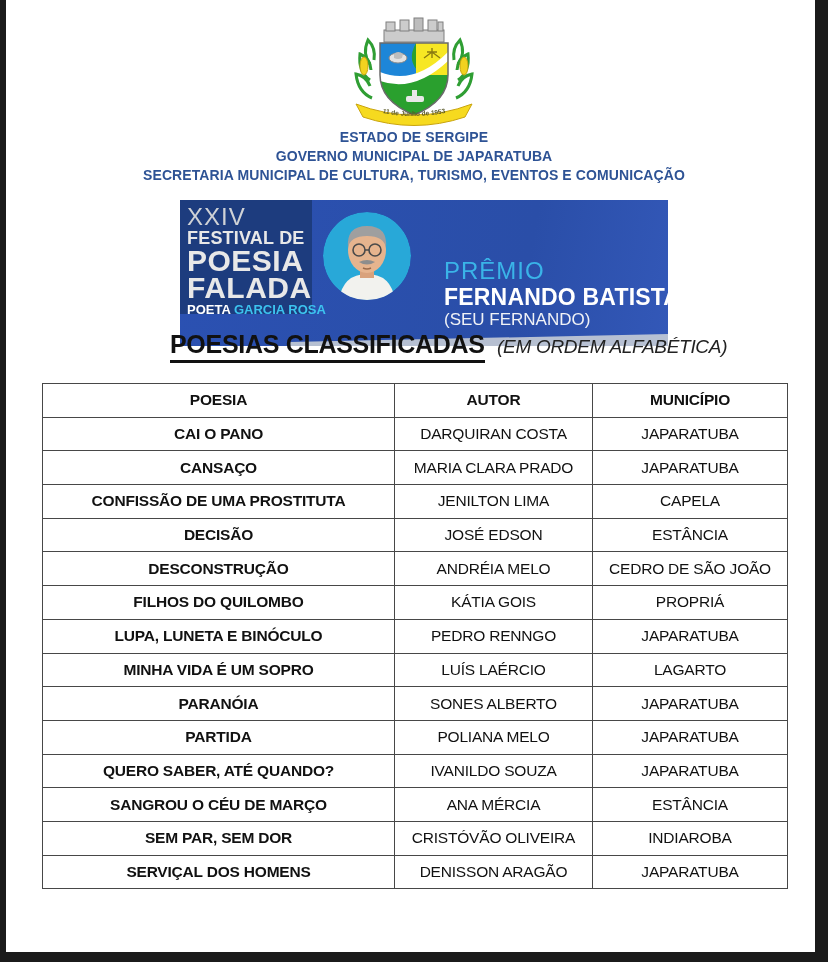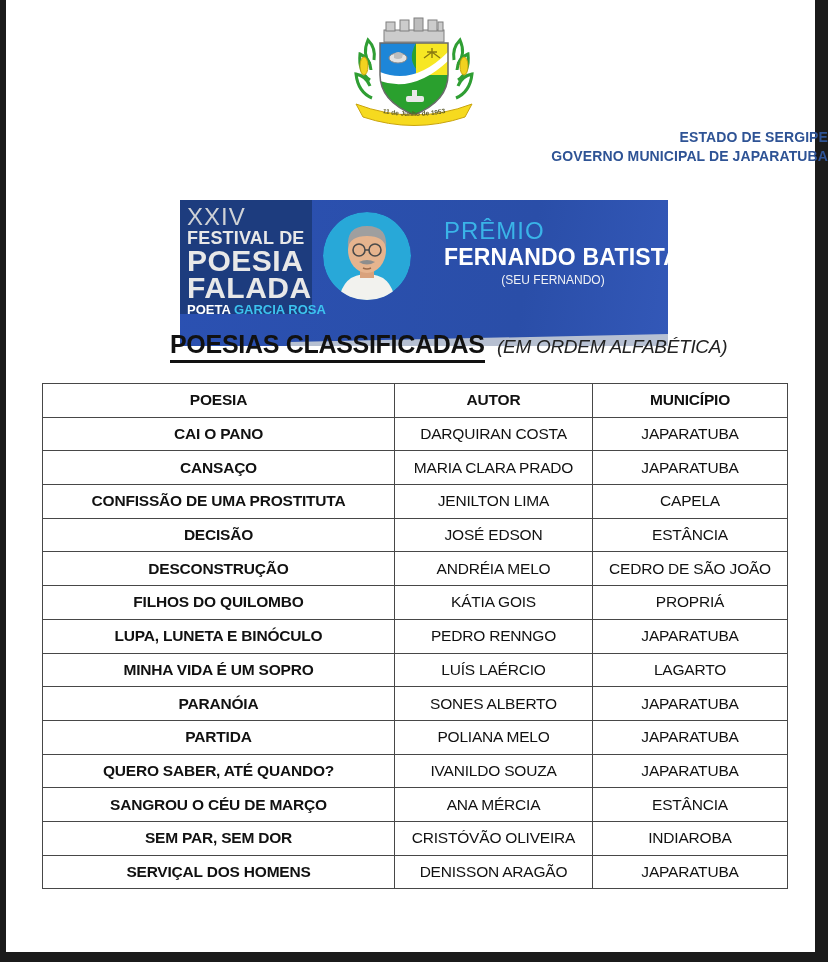--- a/index.html
+++ b/index.html
@@ -16,21 +16,21 @@
   .edge-left   { left:0; top:0; width:6px;  height:962px; }
   .edge-right  { right:0; top:0; width:13px; height:962px; }
   .edge-bottom { left:0; bottom:0; width:828px; height:10px; }
 
   
   .crest { position:absolute; left:334px; top:10px; width:160px; height:118px; }
 
   
   .org-header {
     position:absolute; left:0; top:128px; width:828px;
-    text-align:right; color:#2e5395;
+    text-align:center; color:#2e5395;
   }
   .org-line { font-size:14px; font-weight:600; line-height:19px; letter-spacing:.1px; }
   .org-line.bold { font-weight:800; font-size:14px; }
 
   
   .banner {
     position:absolute; left:180px; top:200px; width:488px; height:146px;
     background:linear-gradient(100deg,#2b51b2 0%, #2a4ea8 70%, #3358b8 100%);
     overflow:hidden;
   }
@@ -49,23 +49,23 @@
   .banner-poeta     { font-size:13px; font-weight:800; line-height:14px; margin-top:2px; white-space:nowrap; }
   .banner-poeta .w  { color:#ffffff; }
   .banner-poeta .c  { color:#3cc3ef; }
 
   .banner-photo { position:absolute; left:143px; top:12px; width:88px; height:88px; }
 
   .banner-right {
     position:absolute; left:264px; top:18px; width:226px;
     text-align:left;
   }
-  .award-label    { font-size:24px; font-weight:500; color:#3ab4e8; line-height:26px; letter-spacing:1px; }
+  .award-label    { font-size:24px; font-weight:500; color:#3ab4e8; line-height:26px; letter-spacing:1px;margin-top:40px; }
   .award-name     { font-size:23px; font-weight:800; color:#ffffff; line-height:26px; white-space:nowrap; letter-spacing:.2px; }
-  .award-nickname { font-size:12px; font-weight:500; color:#f0f2f6; line-height:20px; text-align:center; width:218px; }
+  .award-nickname { font-size:17px; font-weight:500; color:#f0f2f6; line-height:20px; text-align:left; width:218px; }
 
   
   .page-title-wrap { position:absolute; left:170px; top:330px; width:620px; }
   .page-title {
     display:inline-block; font-size:25px; font-weight:800; color:#111;
     border-bottom:3px solid #111; padding-bottom:1px; letter-spacing:-.3px;text-align:center;
   }
   .page-title-suffix { font-size:19px; font-style:italic; color:#222; margin-left:8px; letter-spacing:-.3px; }
 
   
@@ -149,20 +149,21 @@
       <text font-size="6.5" fill="#5a5a2a" font-weight="bold">
         <textPath href="#ribbonPath" startOffset="50%" text-anchor="middle">11 de Junho de 1953</textPath>
       </text>
     </g>
   </svg>
 </div>
 
 <div class="org-header">
   <div class="org-line">ESTADO DE SERGIPE</div>
   <div class="org-line">GOVERNO MUNICIPAL DE JAPARATUBA</div>
+  <div class="org-line bold">SECRETARIA MUNICIPAL DE CULTURA, TURISMO, EVENTOS E COMUNICAÇÃO</div>
 </div>
 
 <div class="banner">
   <div class="banner-left">
     <div class="banner-edition">XXIV</div>
     <div class="banner-festival">FESTIVAL DE</div>
     <div class="banner-word-big">POESIA</div>
     <div class="banner-word-big">FALADA</div>
     <div class="banner-poeta">
       <span class="w">POETA</span>

